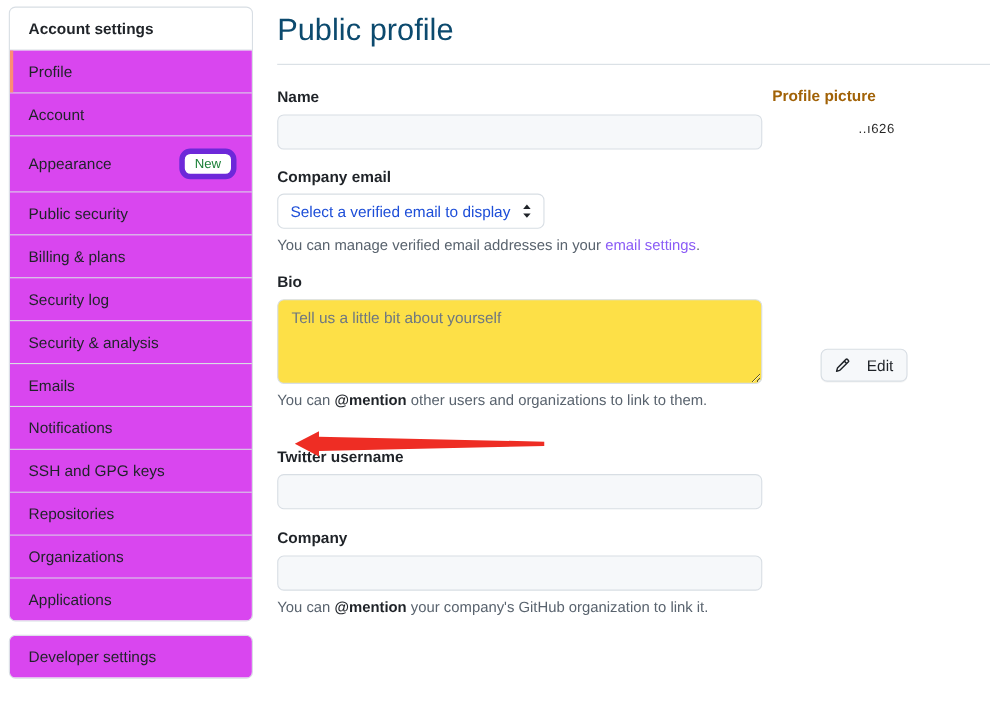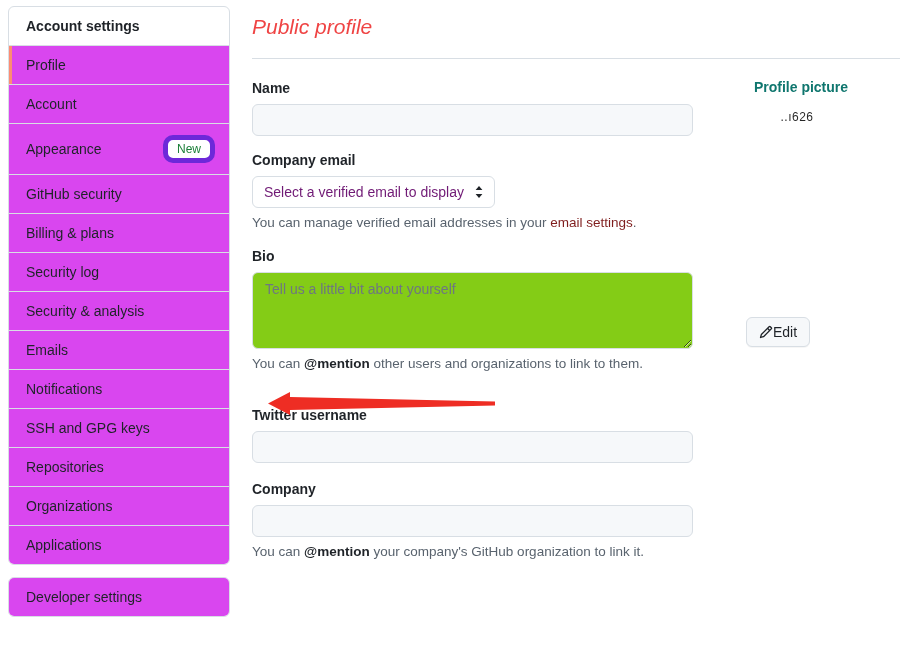--- a/index.html
+++ b/index.html
@@ -92,27 +92,26 @@
   
   #main {
     position: absolute;
     left: 252px;
     top: 0;
     width: 648px;
     height: 658px;
   }
 
   .page-title {
-    font-size: 21px;
+    font-size: 28px;
     font-weight: 400;
-    color: #ef4444;
+    color: #0c4a6e;
     line-height: 30px;
     margin: 12px 0 0 0;
     padding: 0;
-    font-style: italic;
   }
 
   .title-rule {
     height: 1px;
     background: #d8dee4;
     margin: 16px 0 0 0;
     width: 648px;
   }
 
   .content-cols {
@@ -159,35 +158,35 @@
   .text-input::placeholder { color: #6e7781; }
 
   .hint {
     font-size: 13.5px;
     color: #59636e;
     line-height: 19px;
     margin: 5px 0 0 0;
     max-width: 468px;
   }
   .hint b { font-weight: 600; color: #1f2328; }
-  .hint a { color: #7f1d1d; text-decoration: none; }
+  .hint a { color: #8b5cf6; text-decoration: none; }
 
   .select-wrap {
     position: relative;
     display: inline-block;
   }
 
   .select-box {
     height: 32px;
     min-width: 237px;
     border: 1px solid #d8dee4;
     border-radius: 6px;
     background: #ffffff;
     font-size: 14px;
-    color: #701a75;
+    color: #1d4ed8;
     line-height: 30px;
     padding: 0 30px 0 11px;
     cursor: pointer;
     white-space: nowrap;
   }
 
   .select-caret {
     position: absolute;
     right: 11px;
     top: 50%;
@@ -196,40 +195,39 @@
     height: 14px;
     pointer-events: none;
   }
 
   .bio-area {
     display: block;
     width: 441px;
     height: 77px;
     border: 1px solid #d8dee4;
     border-radius: 6px;
-    background: #84cc16;
+    background: #fde047;
     font-size: 14px;
     font-family: "Liberation Sans", sans-serif;
     color: #1f2328;
     padding: 8px 12px;
     outline: none;
     resize: vertical;
   }
   .bio-area::placeholder { color: #6e7781; }
 
   .spacer-18 { height: 18px; }
   .spacer-16 { height: 16px; }
 
   
   .avatar-title {
     font-size: 14px;
     font-weight: 600;
-    color: #0f766e;
+    color: #a16207;
     line-height: 17px;
-    text-align: center;
     margin: 0;
     padding-left: 8px;
   }
 
   .avatar-img {
     position: relative;
     width: 180px;
     height: 180px;
     margin: 6px auto 0 auto;
     border-radius: 50%;
@@ -248,21 +246,21 @@
     white-space: nowrap;
     opacity: 0.85;
   }
 
   .edit-btn {
     position: absolute;
     left: 52px;
     top: 258px;
     display: inline-flex;
     align-items: center;
-    gap: 0;
+    gap: 15px;
     height: 30px;
     padding: 0 12px;
     border: 1px solid #d8dee4;
     border-radius: 6px;
     background: #f6f8fa;
     font-size: 14px;
     font-weight: 500;
     color: #1f2328;
     cursor: pointer;
     font-family: "Liberation Sans", sans-serif;
@@ -294,21 +292,21 @@
         <span class="nav-label">Profile</span>
       </div>
       <div class="nav-item">
         <span class="nav-label">Account</span>
       </div>
       <div class="nav-item">
         <span class="nav-label">Appearance</span>
         <span class="badge-new">New</span>
       </div>
       <div class="nav-item">
-        <span class="nav-label">GitHub security</span>
+        <span class="nav-label">Public security</span>
       </div>
       <div class="nav-item">
         <span class="nav-label">Billing &amp; plans</span>
       </div>
       <div class="nav-item">
         <span class="nav-label">Security log</span>
       </div>
       <div class="nav-item">
         <span class="nav-label">Security &amp; analysis</span>
       </div>

